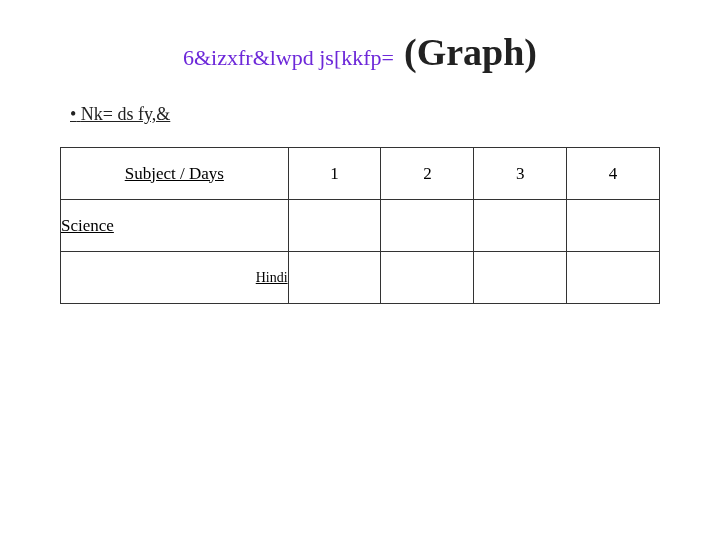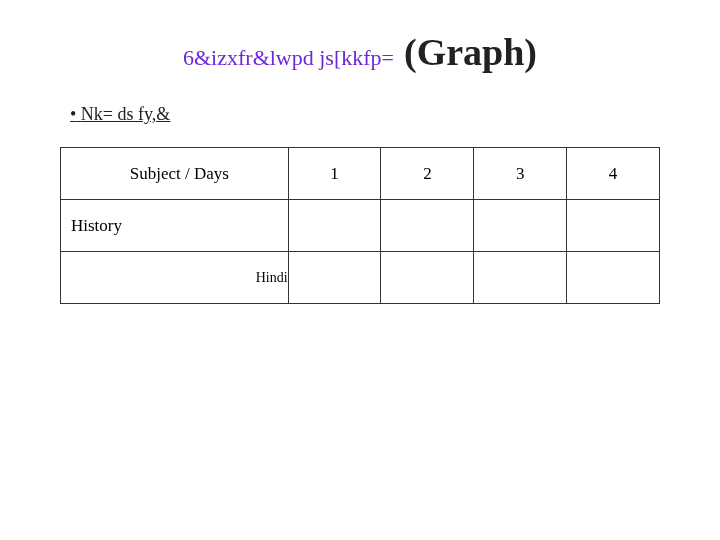--- a/index.html
+++ b/index.html
@@ -61,21 +61,21 @@
 
     th, td {
       border: 1.5px solid #333;
       padding: 0;
       height: 52px;
       vertical-align: middle;
     }
 
     .col-subject {
       width: 38%;
-      padding-left: 10px;
+      text-decoration: underline;
     }
 
     .col-day {
       width: 15.5%;
       text-align: center;
     }
 
     .row-subject-header {
       font-size: 17px;
       font-weight: normal;
@@ -121,21 +121,21 @@
       <tr>
         <th class="col-subject row-subject-header">Subject / Days</th>
         <th class="col-day day-header">1</th>
         <th class="col-day day-header">2</th>
         <th class="col-day day-header">3</th>
         <th class="col-day day-header">4</th>
       </tr>
     </thead>
     <tbody>
       <tr>
-        <td class="col-subject row-history">History</td>
+        <td class="col-subject row-history">Science</td>
         <td class="col-day"></td>
         <td class="col-day"></td>
         <td class="col-day"></td>
         <td class="col-day"></td>
       </tr>
       <tr>
         <td class="col-subject row-hindi">Hindi</td>
         <td class="col-day"></td>
         <td class="col-day"></td>
         <td class="col-day"></td>

